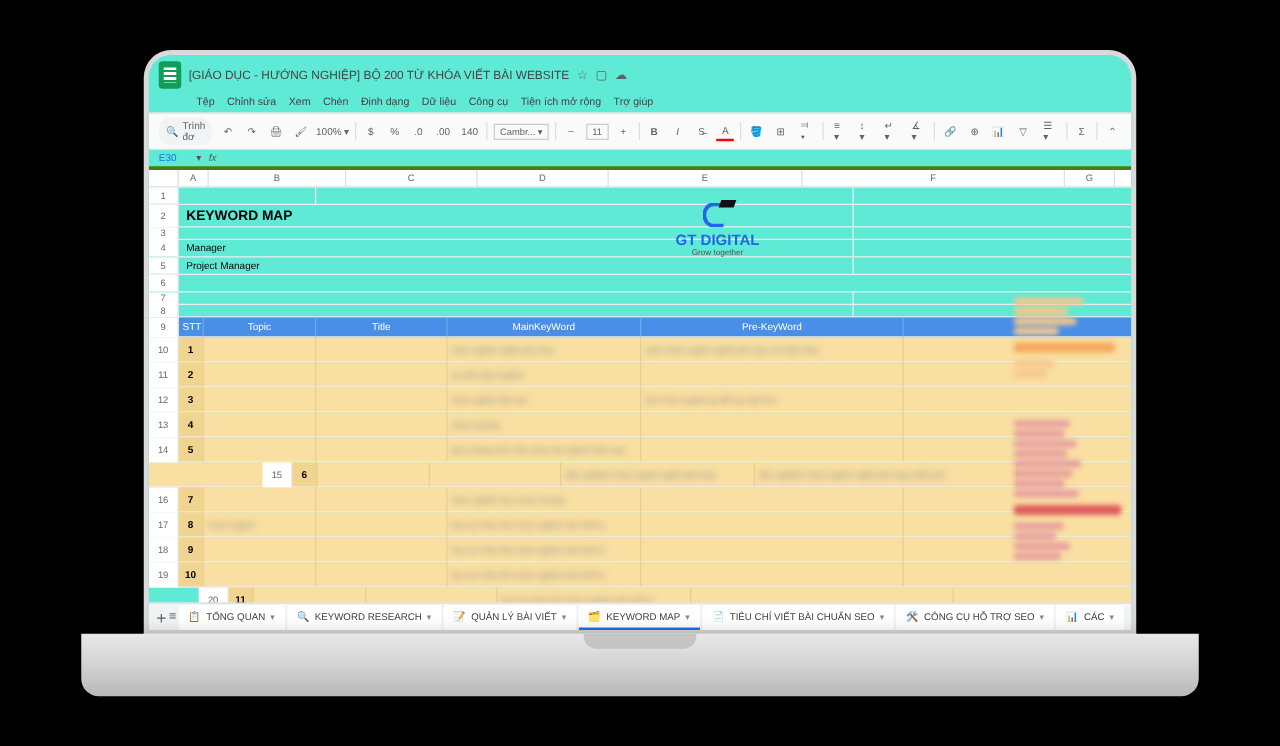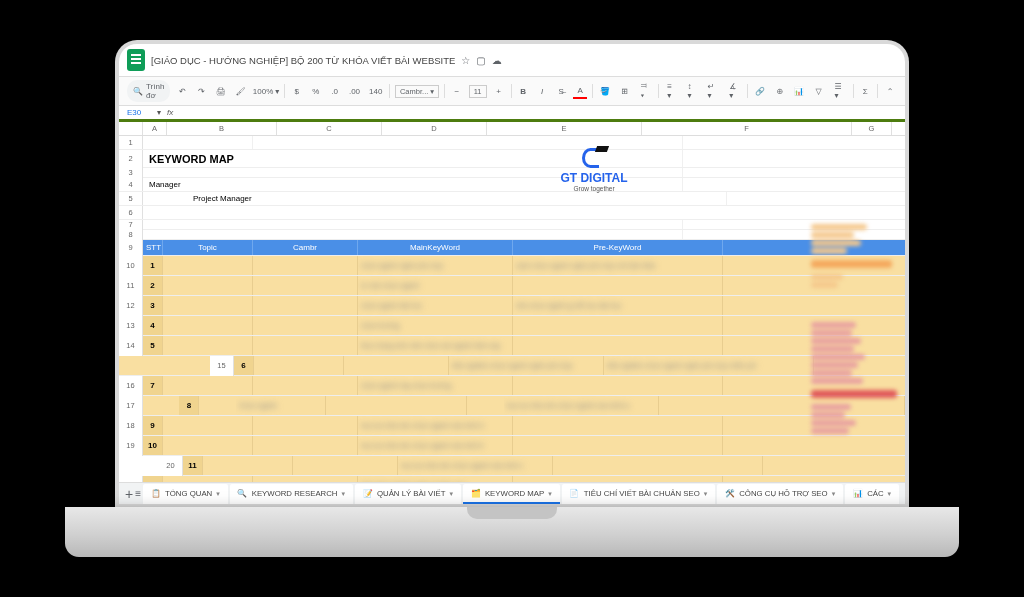--- a/index.html
+++ b/index.html
@@ -1,18 +1,18 @@
 <!DOCTYPE html>
 <html><head>
 <meta charset="utf-8">
 <style>
 *{box-sizing:border-box;margin:0;padding:0;font-family:Arial,sans-serif}
 body{background:#000;width:1024px;height:597px;overflow:hidden;position:relative}
 .laptop{position:absolute;left:115px;top:40px;width:794px;height:505px;background:#d9d9d9;border-radius:22px 22px 0 0;padding:4px}
-.screen{width:100%;height:460px;background:#ffffff;border-radius:18px 18px 0 0;overflow:hidden;position:relative}
+.screen{width:100%;height:460px;background:#5eead4;border-radius:18px 18px 0 0;overflow:hidden;position:relative}
 .base{position:absolute;bottom:-12px;left:-50px;width:894px;height:50px;background:linear-gradient(#e8e8e8,#d0d0d0 55%,#b8b8b8);border-radius:0 0 14px 14px;box-shadow:0 6px 18px rgba(0,0,0,.5)}
 .notch{position:absolute;top:0;left:50%;transform:translateX(-50%);width:90px;height:12px;background:#c4c4c4;border-radius:0 0 10px 10px}
 
 .titlebar{display:flex;align-items:center;padding:5px 8px;font-size:9px;gap:6px}
 .sheets-icon{width:18px;height:22px;background:#0f9d58;border-radius:3px;display:flex;align-items:center;justify-content:center}
 .sheets-icon::after{content:"";width:10px;height:12px;background:repeating-linear-gradient(#fff,#fff 2px,transparent 2px,transparent 4px)}
 .title-text{color:#444;font-size:9.5px}
 .title-icons{display:flex;gap:6px;color:#5f6368;font-size:10px}
 
 .menubar{display:flex;gap:10px;padding:0 38px 4px;font-size:8.5px;color:#444}
@@ -43,21 +43,21 @@
 
 .headerrow{background:#4a8fe7;color:#fff;height:16px;line-height:16px}
 .headerrow .cell{border-right:1px solid #6fa8ee;text-align:center;font-size:8px;font-weight:500}
 .datarow{background:#f9dfa1;height:20px;line-height:20px}
 .datarow .cell{border-right:1px solid #e8cd8f;border-bottom:none}
 .datarow .rn{background:#fff;height:20px;line-height:20px}
 .sttcol{background:#f0d48f;text-align:center;font-weight:bold;width:20px}
 .topiccol{width:90px}
 .blur{filter:blur(3px);color:#888;font-size:7px}
 
-.logo{position:absolute;left:410px;top:10px;width:130px;text-align:center}
+.logo{position:absolute;left:390px;top:10px;width:130px;text-align:center}
 .logo-mark{width:28px;height:22px;margin:0 auto 3px;position:relative}
 .logo-mark::before{content:"";position:absolute;left:2px;top:2px;width:14px;height:14px;border:3px solid #2563eb;border-right:none;border-radius:50% 0 0 50%}
 .logo-mark::after{content:"";position:absolute;right:0;top:0;width:12px;height:6px;background:#111;transform:skewX(-20deg)}
 .logo-text{font-weight:800;color:#2563eb;font-size:12px}
 .logo-sub{font-size:6.5px;color:#555}
 
 .tabs{position:absolute;bottom:0;left:0;right:0;height:22px;background:#f1f3f4;display:flex;align-items:center;padding:0 6px;gap:2px;border-top:1px solid #ddd}
 .tabadd{width:16px;height:16px;display:flex;align-items:center;justify-content:center;color:#5f6368;font-size:14px}
 .tabmenu{width:16px;height:16px;display:flex;align-items:center;justify-content:center;color:#5f6368;font-size:10px}
 .tab{height:20px;padding:0 8px;display:flex;align-items:center;gap:4px;font-size:7.8px;color:#444;background:#fff;border-radius:2px 2px 0 0;cursor:pointer;white-space:nowrap}
@@ -78,20 +78,31 @@
 <div class="titlebar">
   <div class="sheets-icon"></div>
   <div class="title-text">[GIÁO DỤC - HƯỚNG NGHIỆP] BỘ 200 TỪ KHÓA VIẾT BÀI WEBSITE</div>
   <div class="title-icons">
     <span>☆</span>
     <span>▢</span>
     <span>☁</span>
   </div>
 </div>
 
+<div class="menubar" id="menubar">
+        <span>Tệp</span>
+        <span>Chỉnh sửa</span>
+        <span>Xem</span>
+        <span>Chèn</span>
+        <span>Định dạng</span>
+        <span>Dữ liệu</span>
+        <span>Công cụ</span>
+        <span>Tiện ích mở rộng</span>
+        <span>Trợ giúp</span>
+      </div>
 
 <div class="toolbar">
   <span class="pill">🔍 <span>Trình đơ</span></span>
   <span class="tb">↶</span>
   <span class="tb">↷</span>
   <span class="tb">🖨</span>
   <span class="tb">🖌</span>
   <span class="tb dd"><span>100%</span> ▾</span>
   <span class="sep"></span>
   <span class="tb">$</span>
@@ -164,21 +175,21 @@
           <div class="row " style="height: 10px; line-height: 10px;">
             <div class="rn" style="height: 10px; line-height: 10px;">3</div>
             <div class="cell " style="width: 540px;"></div>
           </div>
           <div class="row ">
             <div class="rn">4</div>
             <div class="cell lbl" style="width: 540px;">Manager</div>
           </div>
           <div class="row ">
             <div class="rn">5</div>
-            <div class="cell lbl" style="width: 540px; margin-left: 44px;">Project Manager</div>
+            <div class="cell lbl" style="width: 540px;">Project Manager</div>
           </div>
           <div class="row ">
             <div class="rn">6</div>
           </div>
           <div class="row " style="height: 10px; line-height: 10px;">
             <div class="rn" style="height: 10px; line-height: 10px;">7</div>
             <div class="cell " style="width: 540px;"></div>
           </div>
           <div class="row " style="height: 10px; line-height: 10px;">
             <div class="rn" style="height: 10px; line-height: 10px;">8</div>
@@ -186,21 +197,21 @@
           </div>
           <div class="logo">
             <div class="logo-mark"></div>
             <div class="logo-text">GT DIGITAL</div>
             <div class="logo-sub">Grow together</div>
           </div>
           <div class="row headerrow" style="height: 16px; line-height: 16px;">
             <div class="rn" style="height: 16px; line-height: 16px;">9</div>
             <div class="cell " style="width: 20px;">STT</div>
             <div class="cell " style="width: 90px;">Topic</div>
-            <div class="cell " style="width: 105px;">Cambr</div>
+            <div class="cell " style="width: 105px;">Title</div>
             <div class="cell " style="width: 155px;">MainKeyWord</div>
             <div class="cell " style="width: 210px;">Pre-KeyWord</div>
           </div>
           <div class="row datarow" style="height: 20px; line-height: 20px;">
             <div class="rn" style="height: 20px; line-height: 20px;">10</div>
             <div class="cell sttcol" style="width: 20px;">1</div>
             <div class="cell topiccol" style="width: 90px;"></div>
             <div class="cell " style="width: 105px;"></div>
             <div class="cell " style="width: 155px;"><span class="blur">chọn ngành nghề phù hợp</span></div>
             <div class="cell " style="width: 210px;"><span class="blur">cách chọn ngành nghề phù hợp với bản thân</span></div>
@@ -246,21 +257,21 @@
             <div class="cell " style="width: 210px;"><span class="blur">trắc nghiệm chọn ngành nghề phù hợp miễn phí</span></div>
           </div>
           <div class="row datarow" style="height: 20px; line-height: 20px;">
             <div class="rn" style="height: 20px; line-height: 20px;">16</div>
             <div class="cell sttcol" style="width: 20px;">7</div>
             <div class="cell topiccol" style="width: 90px;"></div>
             <div class="cell " style="width: 105px;"></div>
             <div class="cell " style="width: 155px;"><span class="blur">chọn ngành hay chọn trường</span></div>
             <div class="cell " style="width: 210px;"></div>
           </div>
-          <div class="row datarow" style="height: 20px; line-height: 20px; justify-content: space-between;">
+          <div class="row datarow" style="height: 20px; line-height: 20px;">
             <div class="rn" style="height: 20px; line-height: 20px;">17</div>
             <div class="cell sttcol" style="width: 20px;">8</div>
             <div class="cell topiccol" style="width: 90px;"><span class="blur">Chọn ngành</span></div>
             <div class="cell " style="width: 105px;"></div>
             <div class="cell " style="width: 155px;"><span class="blur">học lực khá nên chọn ngành nào khối a</span></div>
             <div class="cell " style="width: 210px;"></div>
           </div>
           <div class="row datarow" style="height: 20px; line-height: 20px;">
             <div class="rn" style="height: 20px; line-height: 20px;">18</div>
             <div class="cell sttcol" style="width: 20px;">9</div>

